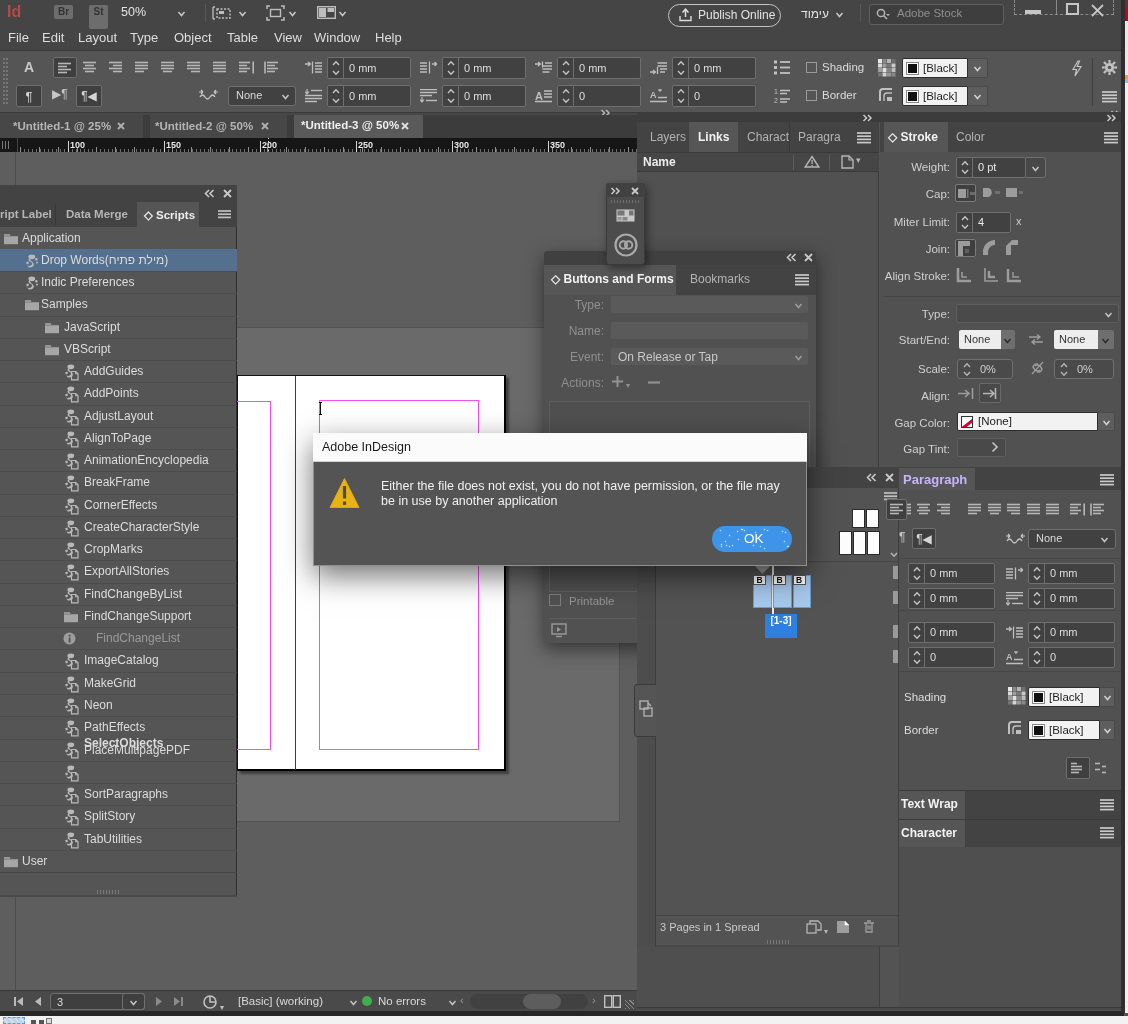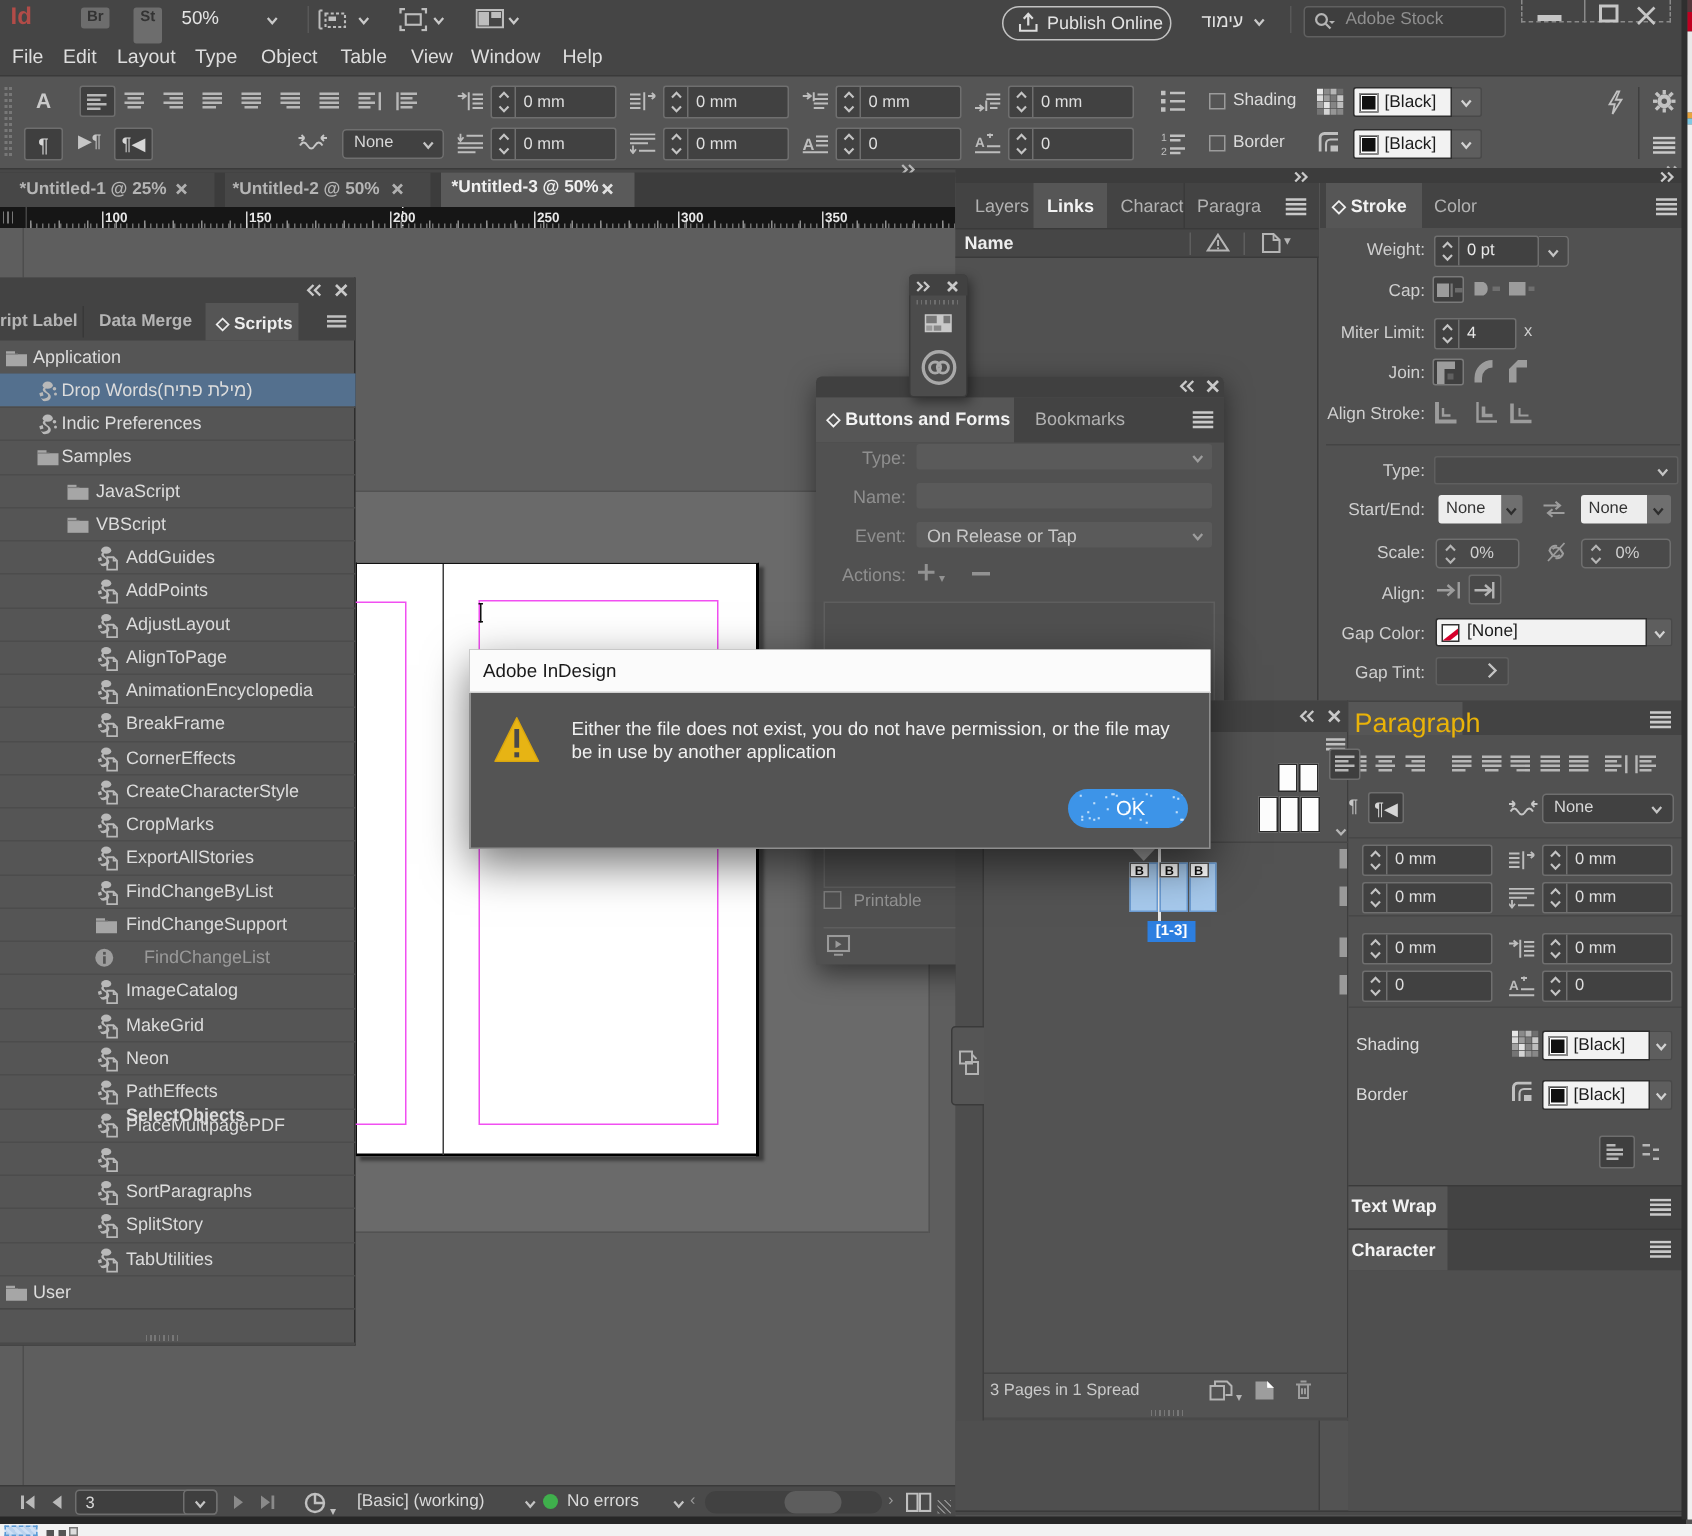--- a/index.html
+++ b/index.html
@@ -1447,21 +1447,21 @@
         <path d="M0 0 h15 l-7.5 8 z" fill="#9a9a9a"></path>
       </svg>
     </div>
     <div class="abs" style="left:772px;top:566px;width:1.5px;height:62px;background:#e8e8e8;"></div>
     <div class="abs" style="left:753px;top:575px;width:18.5px;height:33px;background:#a6c9ec;border:1px solid #6b9bd2;"></div>
     <div class="abs" style="left:753px;top:575px;width:13px;height:10px;background:#fff;border:1px solid #555;color:#111;font-size:8.5px;font-weight:bold;text-align:center;line-height:9px;">B</div>
     <div class="abs" style="left:773px;top:575px;width:18.5px;height:33px;background:#a6c9ec;border:1px solid #6b9bd2;"></div>
     <div class="abs" style="left:773px;top:575px;width:13px;height:10px;background:#fff;border:1px solid #555;color:#111;font-size:8.5px;font-weight:bold;text-align:center;line-height:9px;">B</div>
     <div class="abs" style="left:792.5px;top:575px;width:18.5px;height:33px;background:#a6c9ec;border:1px solid #6b9bd2;"></div>
     <div class="abs" style="left:792.5px;top:575px;width:13px;height:10px;background:#fff;border:1px solid #555;color:#111;font-size:8.5px;font-weight:bold;text-align:center;line-height:9px;">B</div>
-    <div class="abs" style="left:765px;top:614px;width:32px;height:14px;background:#2d7fe0;color:#fff;font-size:10px;font-weight:bold;text-align:center;line-height:14px;">[1-3]</div>
+    <div class="abs" style="left:765px;top:614px;width:32px;height:24px;background:#2d7fe0;color:#fff;font-size:10px;font-weight:bold;text-align:center;line-height:14px;">[1-3]</div>
     <div class="abs" style="left:656px;top:915px;width:243px;height:1px;background:#434343;"></div>
     <div class="abs txt" style="left:660px;top:921px;font-size:11px;color:#c9c9c9;">3 Pages in 1 Spread</div>
     <div class="abs" style="left:806px;top:920px;">
       <svg width="16" height="14" viewBox="0 0 16 14" style="display:block;">
         <rect x="1" y="4" width="9" height="9" fill="none" stroke="#b5b5b5" stroke-width="1.3"></rect>
         <path d="M4 4 V1 h8 l3 3 v6 h-4" fill="none" stroke="#b5b5b5" stroke-width="1.3"></path>
       </svg>
     </div>
     <div class="abs txt" style="left:824px;top:927px;font-size:8px;color:#b5b5b5;">▾</div>
     <div class="abs" style="left:836px;top:920px;">
@@ -1477,21 +1477,21 @@
     </div>
     <div class="abs" style="left:767px;top:940px;width:22px;height:4px;background:repeating-linear-gradient(90deg,#777 0 1px,transparent 1px 3px);"></div>
     <div class="abs" style="left:656px;top:945px;width:243px;height:2px;background:#494949;"></div>
     <div class="abs" style="left:637px;top:947px;width:242px;height:60px;background:#4f4f4f;"></div>
     <div class="abs" style="left:879px;top:947px;width:1px;height:60px;background:#3e3e3e;"></div>
     <div class="abs" style="left:637px;top:1007px;width:487px;height:3px;background:#494949;border-top:1px solid #3a3a3a;"></div>
     <div class="abs" style="left:0px;top:1011px;width:1124px;height:5px;background:#272727;"></div>
     <div class="abs" style="left:899px;top:467px;width:225px;height:540px;background:#515151;"></div>
     <div class="abs" style="left:899px;top:467px;width:225px;height:23px;background:#434343;"></div>
     <div class="abs" style="left:899px;top:468px;width:76px;height:22px;background:#565656;"></div>
-    <div class="abs txt" style="left:903px;top:472px;font-size:18px;font-weight:normal;color:#eab308;">Paragraph</div>
+    <div class="abs txt" style="left:903px;top:472px;font-size:13px;font-weight:bold;color:#c4b5fd;">Paragraph</div>
     <div class="abs" style="left:1100px;top:474px;">
       <svg width="14" height="15" viewBox="0 0 14 15" style="display:block;">
         <path d="M0 1.0h14" stroke="#c9c9c9" stroke-width="1.7"></path>
         <path d="M0 4.2h14" stroke="#c9c9c9" stroke-width="1.7"></path>
         <path d="M0 7.4h14" stroke="#c9c9c9" stroke-width="1.7"></path>
         <path d="M0 10.600000000000001h14" stroke="#c9c9c9" stroke-width="1.7"></path>
       </svg>
     </div>
     <div class="abs" style="left:897px;top:503px;">
       <svg width="17" height="13" viewBox="0 0 17 13" style="display:block;">

